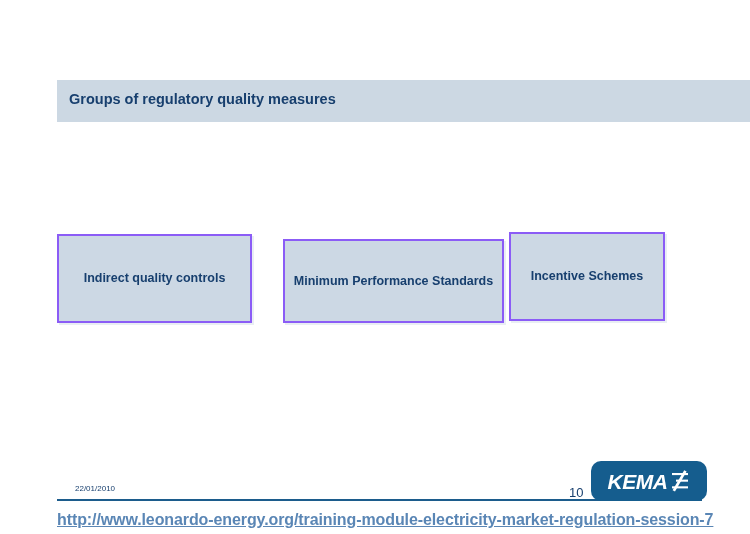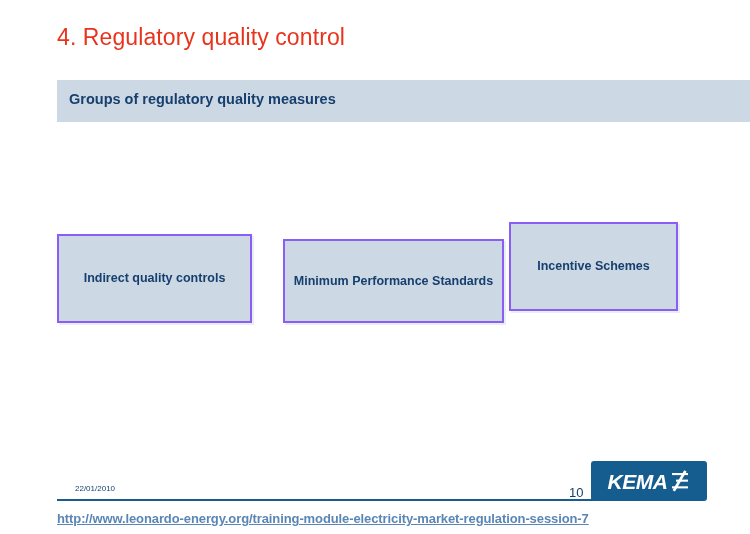--- a/index.html
+++ b/index.html
@@ -68,21 +68,21 @@
   .box-label {
     font-size: 12.5px;
     font-weight: bold;
     color: #173f6e;
     line-height: 1.32;
     padding: 0 8px;
   }
 
   #box-1 { left: 57px;  top: 234px; width: 195px; height: 89px; }
   #box-2 { left: 283px; top: 239px; width: 221px; height: 84px; }
-  #box-3 { left: 509px; top: 222px; width: 169px; height: 89px; }
+  #box-3 { left: 509px; top: 232px; width: 156px; height: 89px; }
 
   
   .footer-rule {
     position: absolute;
     left: 57px;
     top: 499px;
     width: 645px;
     height: 2px;
     background: #1c5c8c;
   }
@@ -105,21 +105,21 @@
   }
 
   
   .logo {
     position: absolute;
     left: 591px;
     top: 461px;
     width: 116px;
     height: 40px;
     background: #155d8e;
-    border-radius: 3px;
+    border-radius: 10px;
     display: flex;
     align-items: center;
     justify-content: center;
   }
   .logo-wordmark {
     font-size: 21px;
     font-weight: bold;
     font-style: italic;
     color: #ffffff;
     letter-spacing: -0.4px;
@@ -130,34 +130,33 @@
     width: 22px;
     height: 24px;
     display: block;
   }
 
   
   .footer-url {
     position: absolute;
     left: 57px;
     top: 511px;
-    font-size: 13px;
+    font-size: 16px;
     font-weight: bold;
     color: #5a86b5;
     text-decoration: underline;
     white-space: nowrap;
     letter-spacing: -0.1px;
   }
 </style>
 </head>
 <body>
 
 <div class="slide">
 
-  <div class="slide-title">4. Regulatory quality control</div>
 
   <div class="subtitle-band">
     <div class="subtitle-text">Groups of regulatory quality measures</div>
   </div>
 
   <div class="box" id="box-1">
     <span class="box-label">Indirect quality controls</span>
   </div>
 
   <div class="box" id="box-2">

